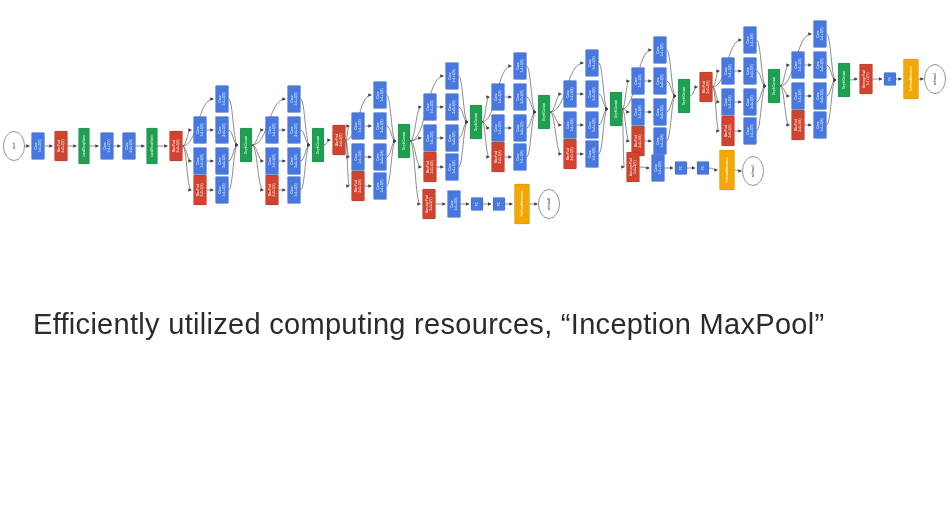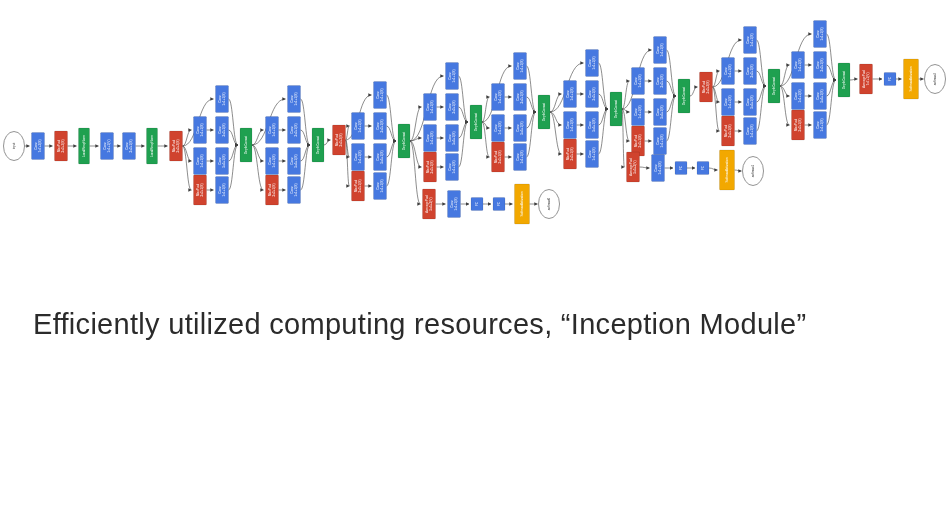--- a/index.html
+++ b/index.html
@@ -537,14 +537,14 @@
       <rect x="719.5" y="150" width="15" height="40" rx="0.8" fill="#F2A800" stroke="rgba(0,0,0,0.25)" stroke-width="0.4"></rect>
       <text transform="rotate(-90 727 170)" text-anchor="middle" font-size="3.1" fill="#ffffff"><tspan x="727" y="171.1">SoftmaxActivation</tspan></text>
     </g>
     <g>
       <ellipse cx="753" cy="171" rx="10.5" ry="14.5" fill="#ffffff" stroke="#777777" stroke-width="0.8"></ellipse>
       <text transform="rotate(-90 753 171)" text-anchor="middle" font-size="3.1" fill="#333333"><tspan x="753" y="172.1">softmax1</tspan></text>
     </g>
   </svg>
 
 <div class="bullets">
-  <p>Efficiently utilized computing resources, “Inception Module”</p>
+  <p>Efficiently utilized computing resources, “Inception MaxPool”</p>
 </div>
 
 </body></html>

